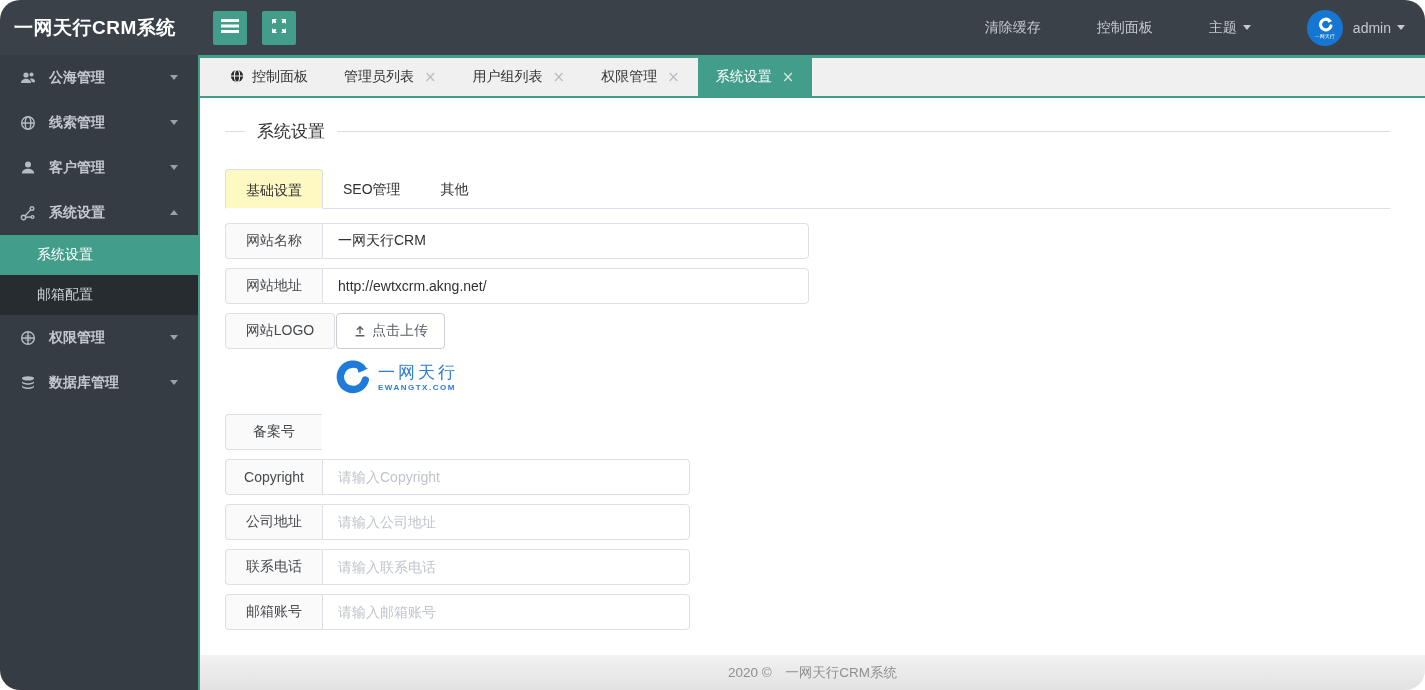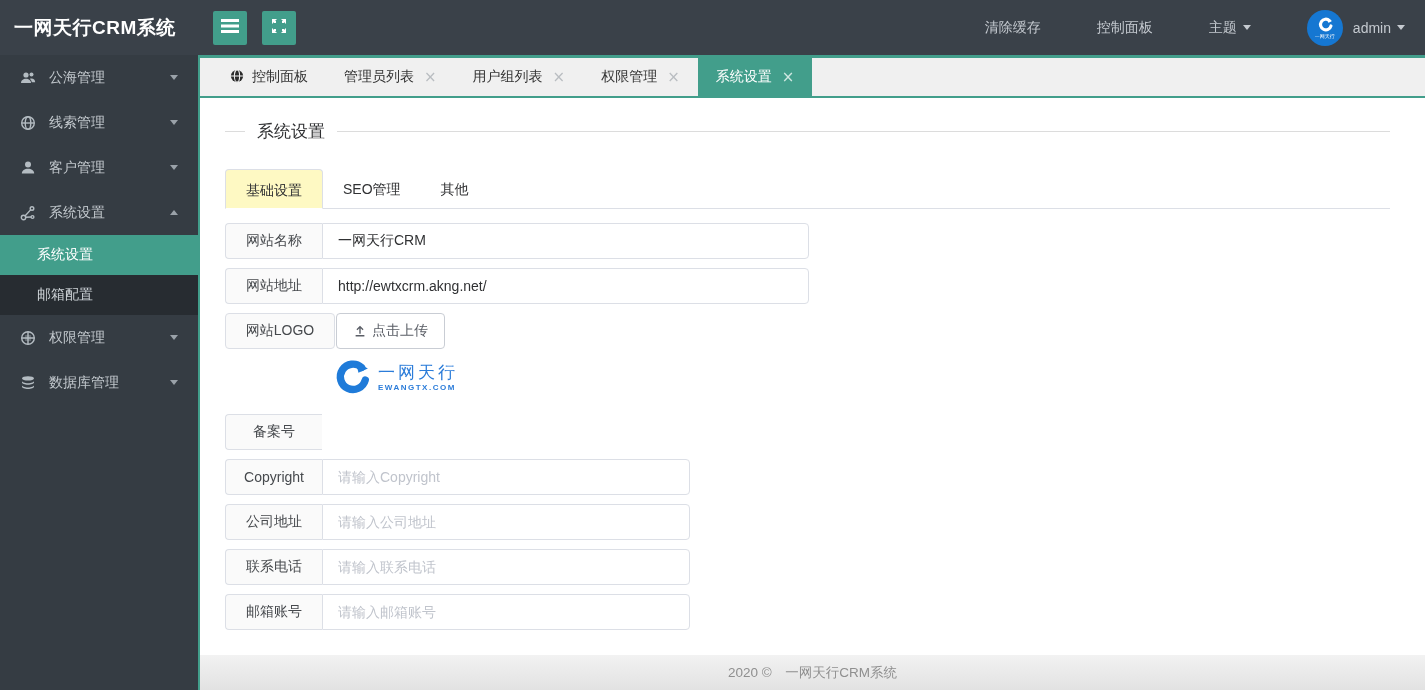--- a/index.html
+++ b/index.html
@@ -1,18 +1,18 @@
 <!DOCTYPE html>
 <html><head>
 <meta charset="utf-8">
 <style>
   * { margin:0; padding:0; box-sizing:border-box; }
   html,body { width:1425px; height:690px; overflow:hidden; }
   body { font-family:"Liberation Sans","DejaVu Sans",sans-serif; background:#fff; }
-  .app { position:relative; width:1425px; height:690px; overflow:hidden; }
+  .app { position:relative; width:1425px; height:690px; overflow:hidden;border-radius:20px; }
 
   
   .topbar { position:absolute; top:0; left:0; width:1425px; height:55px;
             background:#3a4149; display:flex; align-items:center; }
   .brand { width:198px; flex:0 0 198px; color:#ffffff; font-size:19px; font-weight:bold;
            padding-left:14px; letter-spacing:.5px; }
   .topbar-btn { width:34px; height:34px; margin-left:15px; background:#429e8b; border:none;
                 border-radius:2px; display:flex; align-items:center; justify-content:center;
                 color:#fff; cursor:pointer; }
   .topbar-right { margin-left:auto; display:flex; align-items:center; padding-right:20px; }
@@ -21,21 +21,21 @@
            border-top:5px solid currentColor; display:inline-block; margin-left:6px; }
   .caret.up { border-top:none; border-bottom:5px solid currentColor; }
   .avatar { width:36px; height:36px; border-radius:50%; background:#1577d2; margin-left:56px;
             display:flex; flex-direction:column; align-items:center; justify-content:center; overflow:hidden; }
   .avatar .av-txt { color:#fff; font-size:5px; line-height:6px; }
   .user-name { color:#c5cad0; font-size:14px; margin-left:10px; display:flex; align-items:center; cursor:pointer; }
 
   
   .sidebar { position:absolute; top:55px; left:0; width:198px; height:635px; background:#353c43; }
   .menu-item { height:45px; display:flex; align-items:center; padding:0 20px; color:#c2c8cd;
-               font-size:14px; cursor:pointer; }
+               font-size:14px; cursor:pointer;font-weight:bold; }
   .menu-item .mi-icon { width:16px; height:16px; margin-right:13px; flex:0 0 16px; color:#b4bcc2; }
   .menu-item .mi-label { flex:1; }
   .menu-item .caret { color:#9aa2a9; }
   .submenu-item { height:40px; display:flex; align-items:center; padding-left:37px; color:#ced3d7;
                   font-size:14px; background:#272c31; cursor:pointer; }
   .submenu-item.active { background:#429e8b; color:#ffffff; }
 
   
   .tabstrip { position:absolute; top:55px; left:198px; width:1227px; height:43px;
               background:#f0f0f0; border-top:3px solid #429e8b; border-bottom:2px solid #429e8b;

